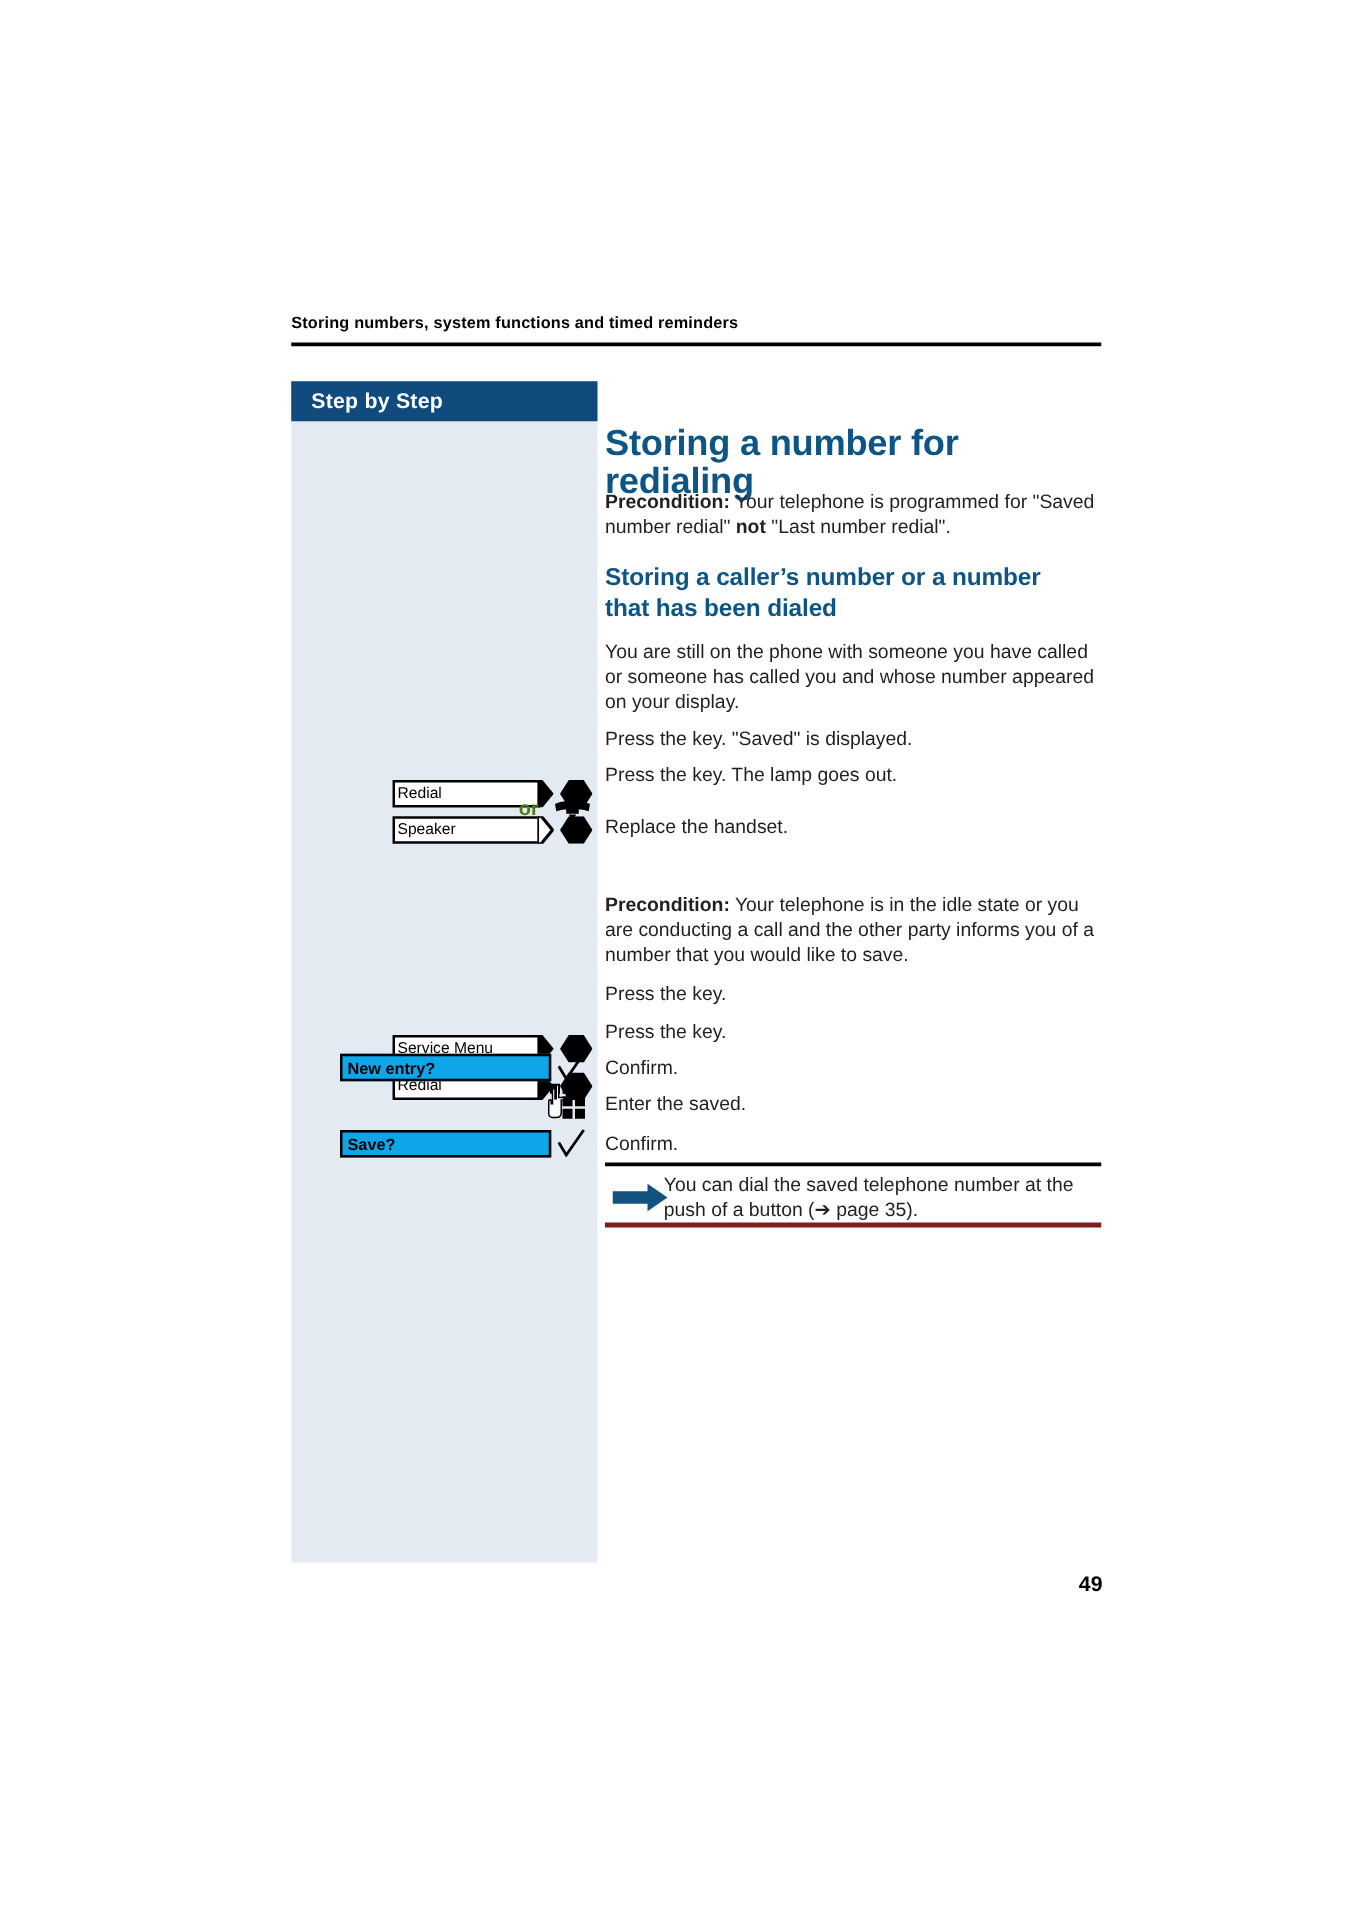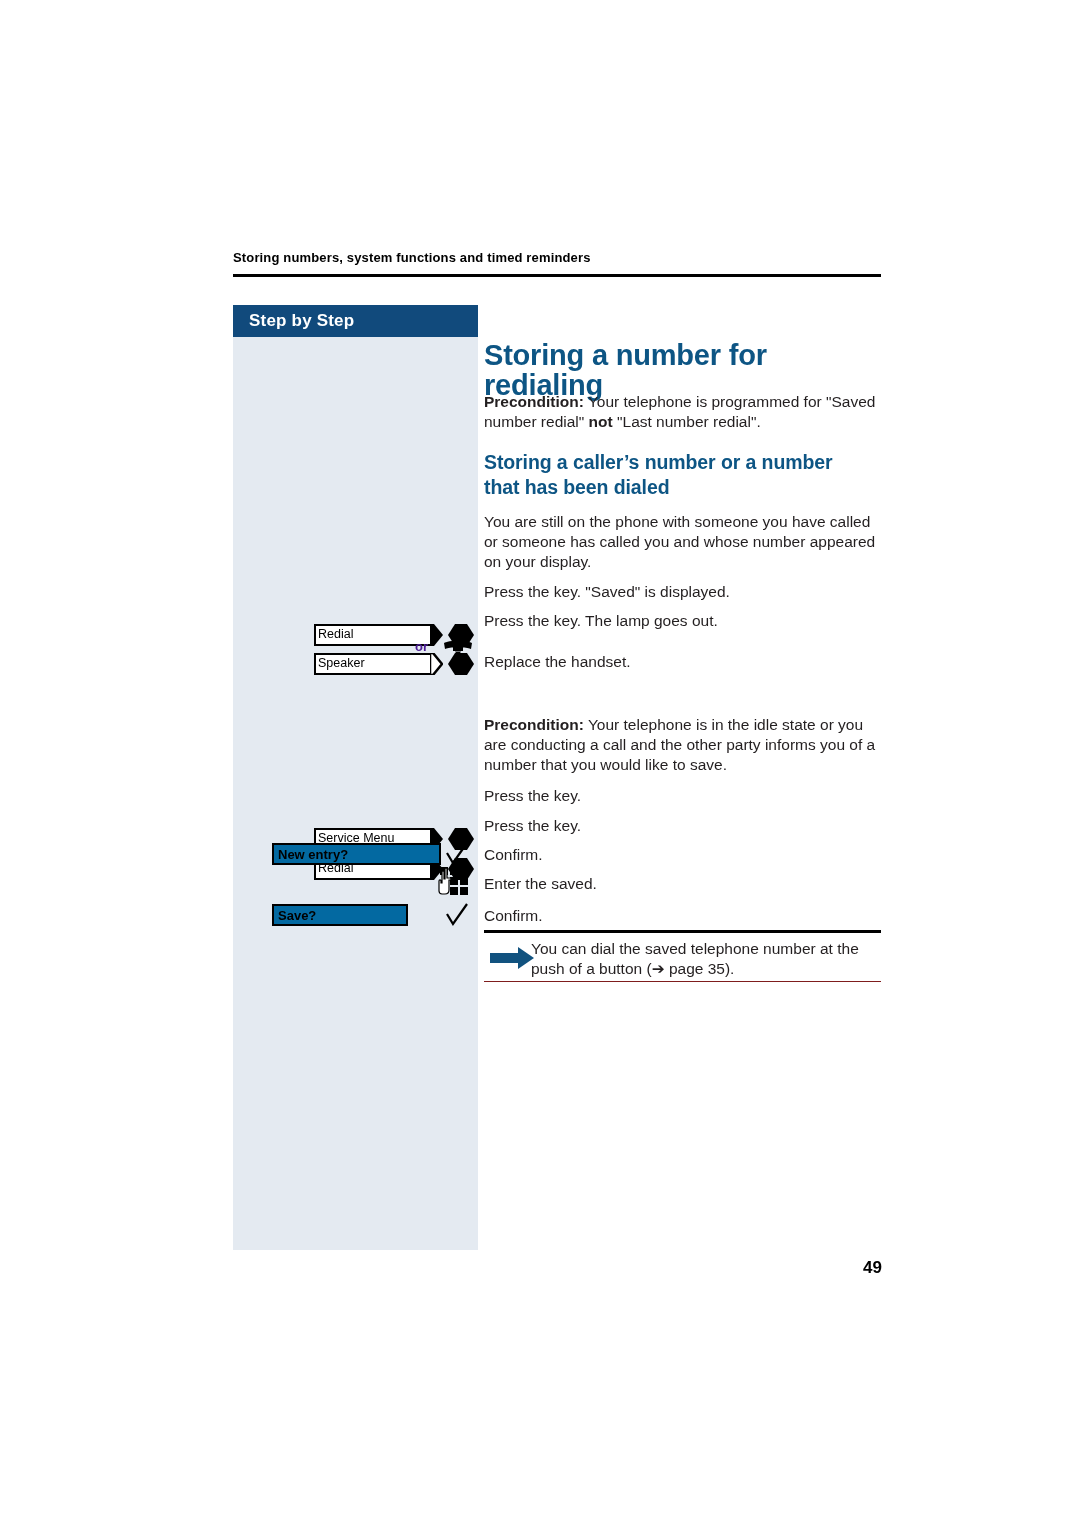--- a/index.html
+++ b/index.html
@@ -150,21 +150,21 @@
     width: 26px;
     height: 22px;
   }
 
   
   .softkey {
     position: absolute;
     height: 22px;
     box-sizing: border-box;
     border: 2.5px solid #000000;
-    background: #0369a1;
+    background: #0ea5e9;
   }
   .softkey .sk-label {
     position: absolute;
     left: 4px;
     top: 1px;
     font-size: 13px;
     line-height: 17px;
     font-weight: bold;
     color: #000000;
     white-space: nowrap;
@@ -174,39 +174,39 @@
     width: 22px;
     height: 24px;
   }
   .handset-icon {
     position: absolute;
     width: 32px;
     height: 18px;
   }
   .or-label {
     position: absolute;
-    font-size: 13px;
-    font-weight: bold;
-    color: #4c1d95;
+    font-size: 16px;
+    font-weight: bold;
+    color: #4d7c0f;
   }
   .keypad-icon {
     position: absolute;
     width: 32px;
     height: 32px;
   }
 
   
   #note-box {
     position: absolute;
     left: 484px;
     top: 930px;
     width: 397px;
     height: 52px;
     border-top: 3px solid #000000;
-    border-bottom: 1px solid #7f1d1d;
+    border-bottom: 4px solid #7f1d1d;
     box-sizing: border-box;
   }
   #note-arrow {
     position: absolute;
     left: 6px;
     top: 14px;
     width: 44px;
     height: 22px;
   }
   #note-text {
@@ -328,21 +328,21 @@
   <rect x="13" y="1" width="8" height="8" fill="#000000"></rect>
   <rect x="23" y="1" width="8" height="8" fill="#000000"></rect>
   <rect x="13" y="11" width="8" height="8" fill="#000000"></rect>
   <rect x="23" y="11" width="8" height="8" fill="#000000"></rect>
   <rect x="13" y="21" width="8" height="8" fill="#000000"></rect>
   <rect x="23" y="21" width="8" height="8" fill="#000000"></rect>
   <path d="M8,3 C8,1.5 10,1.5 10,3 L10,12 L13,12 C14.5,12 14.5,14 13,14 L12,14 L12,24 C12,27 10,28 8,28 L5,28 C3,28 2,26.5 2,25 L2,15 C2,13.5 4,13.5 4,15 L4,17 L5,17 L5,6 C5,4.5 7,4.5 7,6 L7,13 L8,13 Z" fill="#ffffff" stroke="#000000" stroke-width="1.2"></path>
 </svg>
 <div class="step-text" style="top:874px;">Enter the saved.</div>
 
-<div class="softkey" style="left:272px; top:904px; width:136px;">
+<div class="softkey" style="left:272px; top:904px; width:169px;">
   <div class="sk-label">Save?</div>
 </div>
 <svg class="checkmark" style="left:446px; top:903px;" viewBox="0 0 22 24">
   <path d="M1,11 L7,21 L21,1" fill="none" stroke="#000000" stroke-width="2.2"></path>
 </svg>
 <div class="step-text" style="top:906px;">Confirm.</div>
 
 <div id="note-box">
   <svg id="note-arrow" viewBox="0 0 44 22">
     <path d="M0,6 L28,6 L28,0 L44,11 L28,22 L28,16 L0,16 Z" fill="#11527f"></path>

